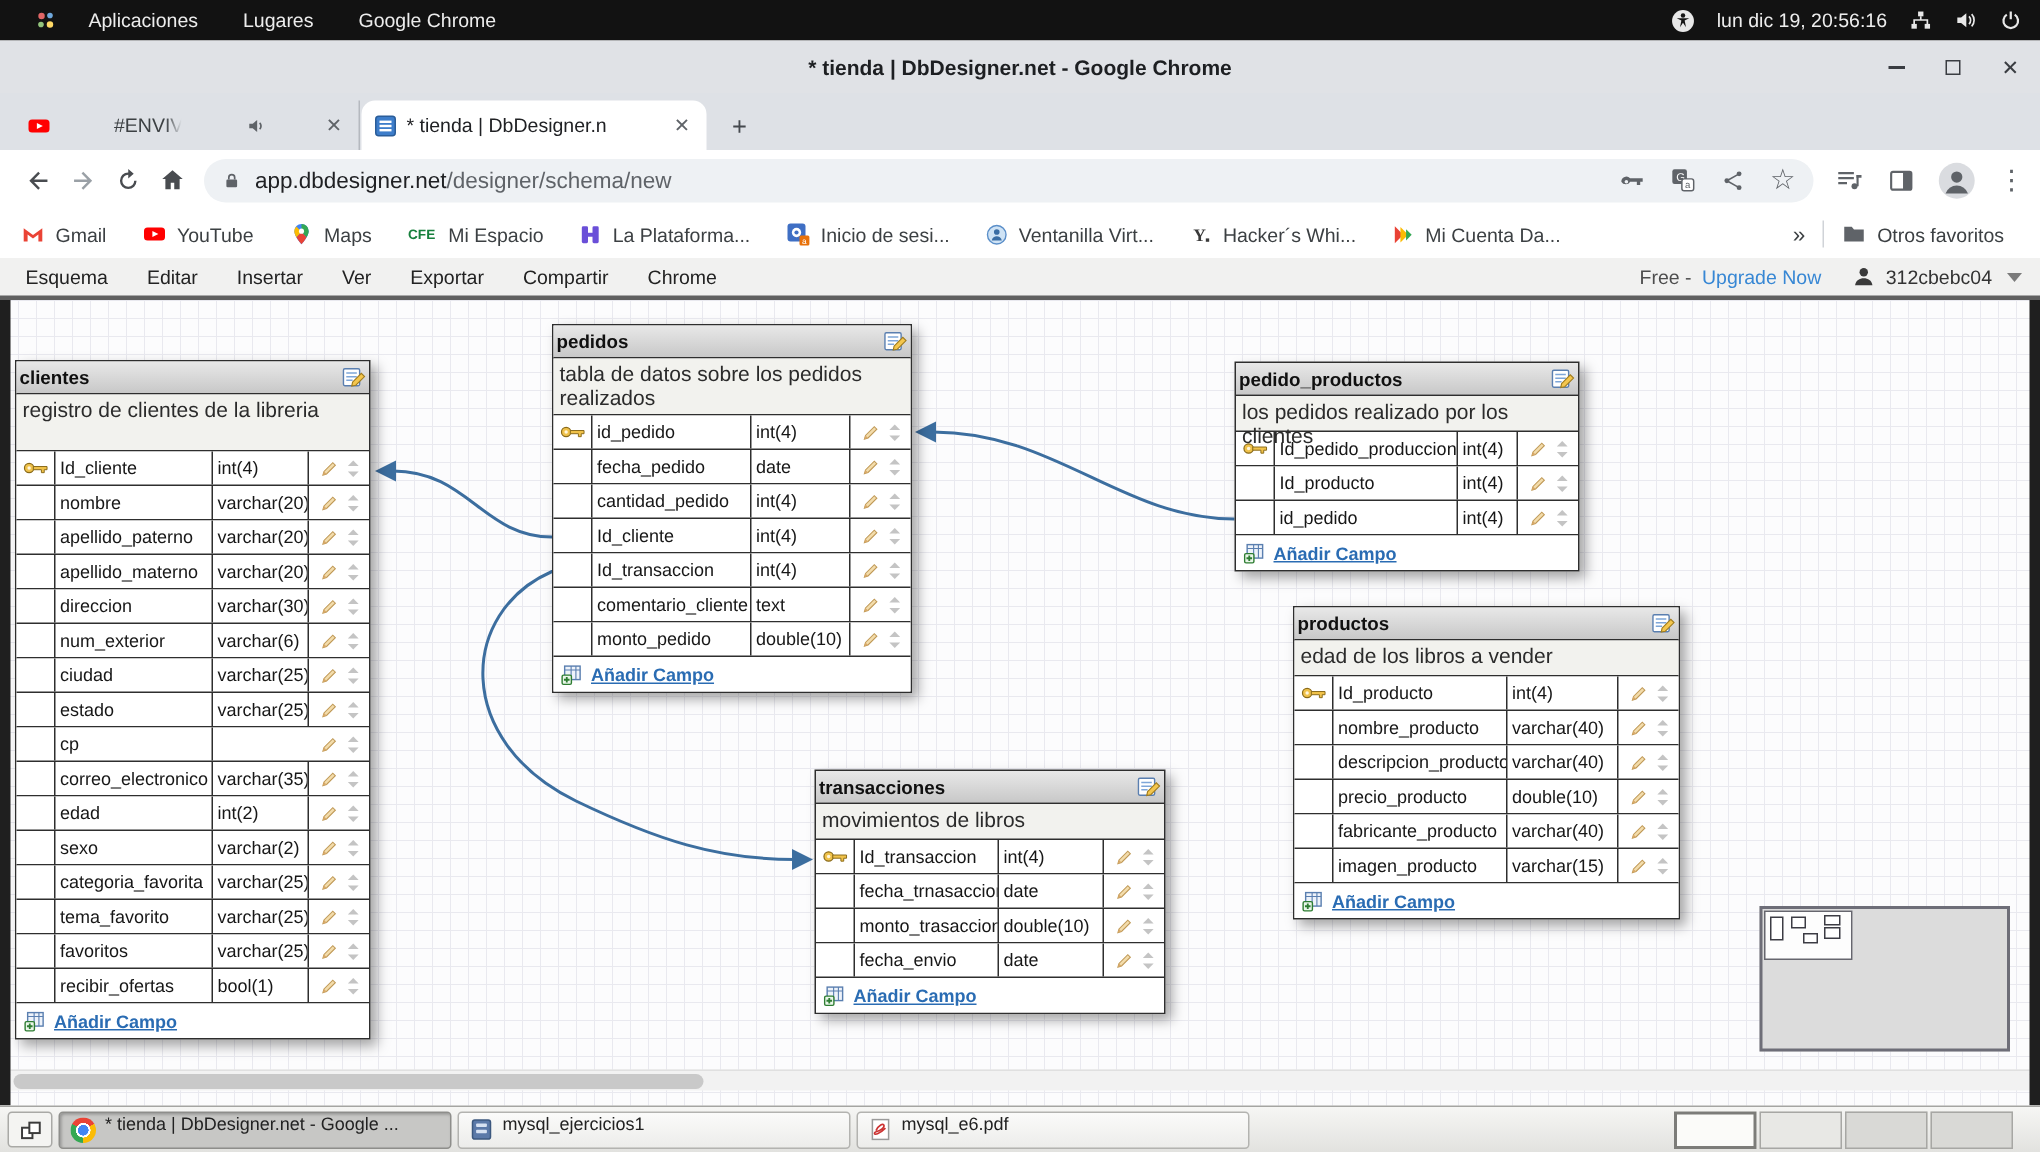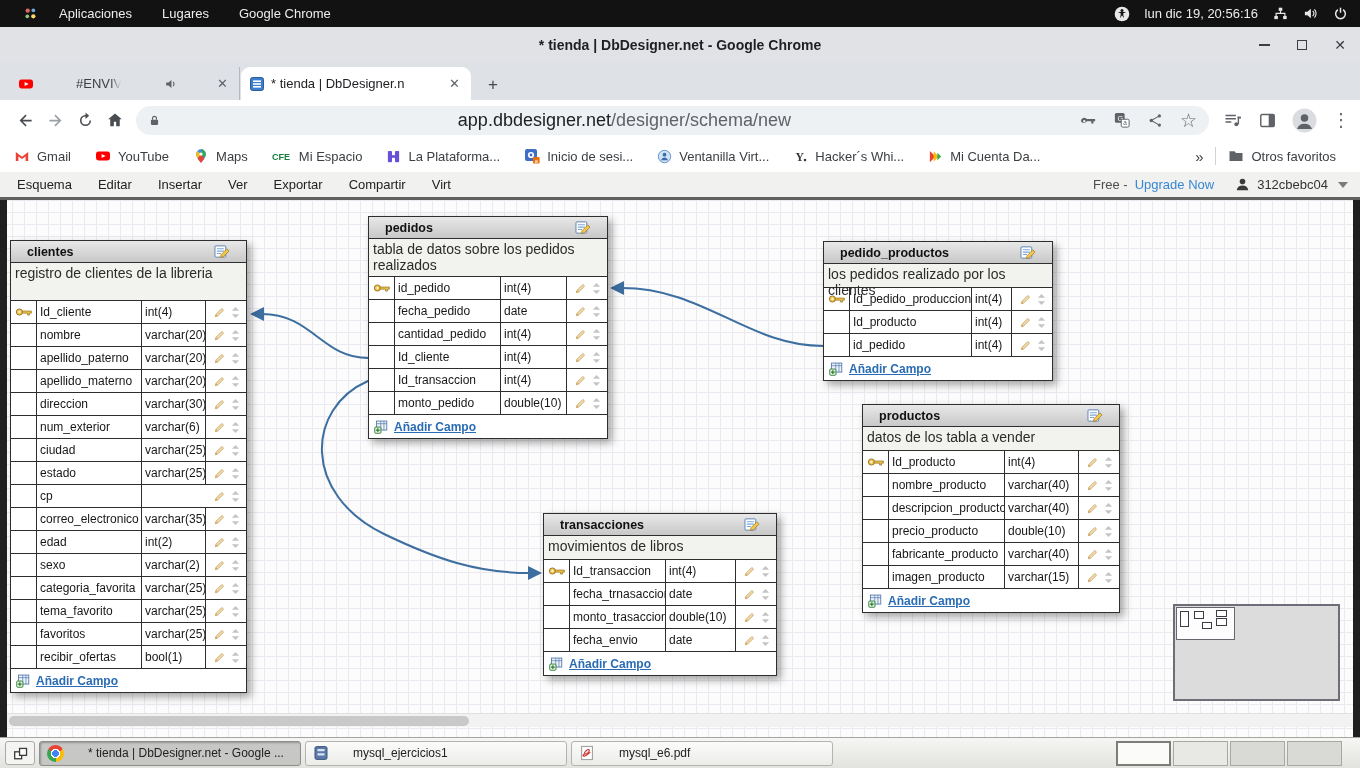--- a/index.html
+++ b/index.html
@@ -35,21 +35,21 @@
   .tab .tclose { color:#5f6368; font-size:13px; padding:1px 3px; border-radius:50%; }
   #newtab { position:absolute; left:482px; top:12px; width:22px; height:22px; border-radius:50%;
             display:flex; align-items:center; justify-content:center; font-size:17px; color:#45494e; }
 
   
   #toolbar { position:absolute; left:0; top:100px; width:1360px; height:40px; background:#fff;
              display:flex; align-items:center; padding:0 10px; }
   .navbtn { width:30px; height:30px; display:flex; align-items:center; justify-content:center; border-radius:50%; }
   #omnibox { flex:1; height:29px; margin:0 10px 0 6px; background:#eef1f4; border-radius:15px;
              display:flex; align-items:center; padding:0 12px; }
-  #omnibox .url { font-size:18px; margin-left:9px; flex:1; white-space:nowrap; overflow:hidden;text-align:center; }
+  #omnibox .url { font-size:15px; margin-left:9px; flex:1; white-space:nowrap; overflow:hidden; }
   #omnibox .url .dom { color:#202124; }
   #omnibox .url .path { color:#5f6368; }
   #omnibox .oicons { display:flex; align-items:center; gap:16px; }
   #toolbar .ricons { display:flex; align-items:center; gap:15px; padding-left:4px; }
   .glyph { color:#5f6368; font-size:17px; line-height:1; }
 
   
   #bookmarks { position:absolute; left:0; top:140px; width:1360px; height:32px; background:#fff;
                display:flex; align-items:center; padding:0 14px; font-size:13px; color:#3c4043; }
   .bmk { display:flex; align-items:center; gap:7px; margin-right:24px; white-space:nowrap; }
@@ -72,21 +72,21 @@
   #canvas { position:absolute; left:0; top:200px; width:1360px; height:537px; background-color:#fcfcfd;
             background-image:linear-gradient(to right,#e9e9ef 1px,transparent 1px),
                              linear-gradient(to bottom,#e9e9ef 1px,transparent 1px);
             background-size:12px 12px; overflow:hidden; }
   .edgestrip { position:absolute; top:0; width:7px; height:537px; background:#1f1f1f; }
   #connections { position:absolute; left:0; top:0; }
 
   .dbtable { position:absolute; background:#fff; border:1px solid #2e2e2e; font-size:12px;
              box-shadow:4px 4px 8px rgba(0,0,0,.35); }
   .thead { height:22px; background:linear-gradient(#e8e8e8,#c8c8c8); border-bottom:1px solid #2e2e2e;
-           display:flex; align-items:center; justify-content:space-between; padding:0 16px;
+           display:flex; align-items:center; justify-content:space-between; padding:0 2px;
            font-weight:bold; font-size:12.5px; color:#101010; }
   .tdesc { background:#f2f2ee; border-bottom:1px solid #2e2e2e; font-size:14px; color:#2b2b2b; padding:2px 4px; }
   .trow { display:flex; height:23px; border-bottom:1px solid #2e2e2e; background:#fff; }
   .c-key { width:26px; border-right:1px solid #2e2e2e; display:flex; align-items:center; justify-content:center; }
   .c-name { flex:1; border-right:1px solid #2e2e2e; display:flex; align-items:center; padding:0 3px;
             white-space:nowrap; overflow:hidden; color:#171717; }
   .c-type { border-right:1px solid #2e2e2e; display:flex; align-items:center; padding:0 3px;
             white-space:nowrap; overflow:hidden; color:#171717; }
   .c-act { width:40px; display:flex; align-items:center; justify-content:center; gap:5px; }
   .tfoot { height:23px; display:flex; align-items:center; gap:5px; padding:0 5px; background:#fff; }
@@ -104,21 +104,21 @@
              border-top:1px solid #e0e0e0; }
   #hscroll .thumb { position:absolute; left:2px; top:2px; width:460px; height:10px; background:#c9c9c9; border-radius:5px; }
 
   
   #taskbar { position:absolute; left:0; top:737px; width:1360px; height:31px;
              background:linear-gradient(#f6f6f4,#e2e2df); border-top:1px solid #a5a5a2;
              display:flex; align-items:center; font-size:12px; color:#222; }
   #showdesk { width:30px; height:24px; margin-left:5px; background:#f4f4f2; border:1px solid #a9a9a6;
               border-radius:3px; display:flex; align-items:center; justify-content:center; }
   .taskwin { width:262px; height:25px; margin-left:4px; border:1px solid #b3b3b0; border-radius:3px;
-             background:linear-gradient(#fbfbfa,#ececea); display:flex; align-items:center; gap:24px;
+             background:linear-gradient(#fbfbfa,#ececea); display:flex; gap:6px;
              padding:0 7px; white-space:nowrap; overflow:hidden; }
   .taskwin.active { background:#c7c7c5; border-color:#8e8e8b; box-shadow:inset 1px 1px 2px rgba(0,0,0,.25); }
   #workspaces { margin-left:auto; display:flex; margin-right:18px; }
   .wsp { width:55px; height:25px; border:1px solid #a7a7a4; margin-left:2px; background:#d9d9d6; }
   .wsp.current { background:#fbfbf9; border:2px solid #7c7c79; }
   .wsp.w2 { background:#e8e8e5; }
 
   .chrome-ball { width:17px; height:17px; border-radius:50%; flex:none;
       background: radial-gradient(circle,#4285f4 0 29%,#fff 30% 40%,rgba(0,0,0,0) 41%),
                   conic-gradient(from -60deg,#ea4335 0 120deg,#fbbc05 120deg 240deg,#34a853 240deg 360deg); }
@@ -406,21 +406,21 @@
 </div>
 
 <div id="appmenu">
   <span class="items" id="appmenu-items">
       <span class="ami">Esquema</span>
       <span class="ami">Editar</span>
       <span class="ami">Insertar</span>
       <span class="ami">Ver</span>
       <span class="ami">Exportar</span>
       <span class="ami">Compartir</span>
-      <span class="ami">Virt</span>
+      <span class="ami">Chrome</span>
     </span>
   <span class="aright">
     <span class="plan"><span>Free - </span></span>
     <span class="upgrade">Upgrade Now</span>
     <span class="ico" style="margin-left:14px">
       <svg viewBox="0 0 16 16" width="15" height="15">
           <circle cx="8" cy="4.8" r="3" fill="#3a3a3a"></circle>
           <path d="M1.8 14c.7-3.4 3.1-4.9 6.2-4.9s5.5 1.5 6.2 4.9z" fill="#3a3a3a"></path>
         </svg>
     </span>
@@ -885,20 +885,39 @@
             <span class="ico">
               <svg viewBox="0 0 10 14" width="9" height="13">
                 <path d="M5 0.8l4 4.2H1z" fill="#c4c4c4"></path>
                 <path d="M5 13.2L1 9h8z" fill="#c4c4c4"></path>
               </svg>
             </span>
           </span>
         </div>
         <div class="trow">
           <span class="c-key"></span>
+          <span class="c-name">comentario_cliente</span>
+          <span class="c-type" style="width: 66px;">text</span>
+          <span class="c-act">
+            <span class="ico">
+              <svg viewBox="0 0 16 16" width="13" height="13">
+                <path d="M2.8 13.2l.9-3 7.2-7.2 2.1 2.1-7.2 7.2z" fill="#f3dcab" stroke="#c09a58" stroke-width="0.9"></path>
+                <path d="M2.8 13.2l.9-3 2.1 2.1z" fill="#d9a968"></path>
+              </svg>
+            </span>
+            <span class="ico">
+              <svg viewBox="0 0 10 14" width="9" height="13">
+                <path d="M5 0.8l4 4.2H1z" fill="#c4c4c4"></path>
+                <path d="M5 13.2L1 9h8z" fill="#c4c4c4"></path>
+              </svg>
+            </span>
+          </span>
+        </div>
+        <div class="trow">
+          <span class="c-key"></span>
           <span class="c-name">monto_pedido</span>
           <span class="c-type" style="width: 66px;">double(10)</span>
           <span class="c-act">
             <span class="ico">
               <svg viewBox="0 0 16 16" width="13" height="13">
                 <path d="M2.8 13.2l.9-3 7.2-7.2 2.1 2.1-7.2 7.2z" fill="#f3dcab" stroke="#c09a58" stroke-width="0.9"></path>
                 <path d="M2.8 13.2l.9-3 2.1 2.1z" fill="#d9a968"></path>
               </svg>
             </span>
             <span class="ico">
@@ -1014,21 +1033,21 @@
         <div class="thead">
           <span>productos</span>
           <span class="ico">
             <svg viewBox="0 0 17 16" width="16" height="15">
               <rect x="1" y="2" width="11.5" height="12" rx="1" fill="#fff" stroke="#5a7fb0"></rect>
               <path d="M3 5h7.5M3 7.6h7.5M3 10.2h4.5" stroke="#7ea6d8" stroke-width="1.1"></path>
               <path d="M7.5 13.6l6.2-6.2 2.3 2.3-6.2 6.2-2.9.6z" fill="#f4c64d" stroke="#a07c1e" stroke-width="0.8" transform="translate(0,-2.2)"></path>
             </svg>
           </span>
         </div>
-        <div class="tdesc" style="height: 24px;">datos de los tabla a vender</div>
+        <div class="tdesc" style="height: 24px;">edad de los libros a vender</div>
         <div class="trow">
           <span class="c-key">
             <span class="ico">
               <svg viewBox="0 0 22 13" width="18" height="12">
                 <circle cx="5.4" cy="6.5" r="3.8" fill="#f0c24a" stroke="#8a6a18"></circle>
                 <circle cx="5.4" cy="6.5" r="1.4" fill="#fff6dc"></circle>
                 <path d="M8.8 5.3H20v2.6h-2.3v2.4h-2.3V7.9H8.8z" fill="#f0c24a" stroke="#8a6a18" stroke-width="0.8"></path>
               </svg>
             </span>
           </span>

